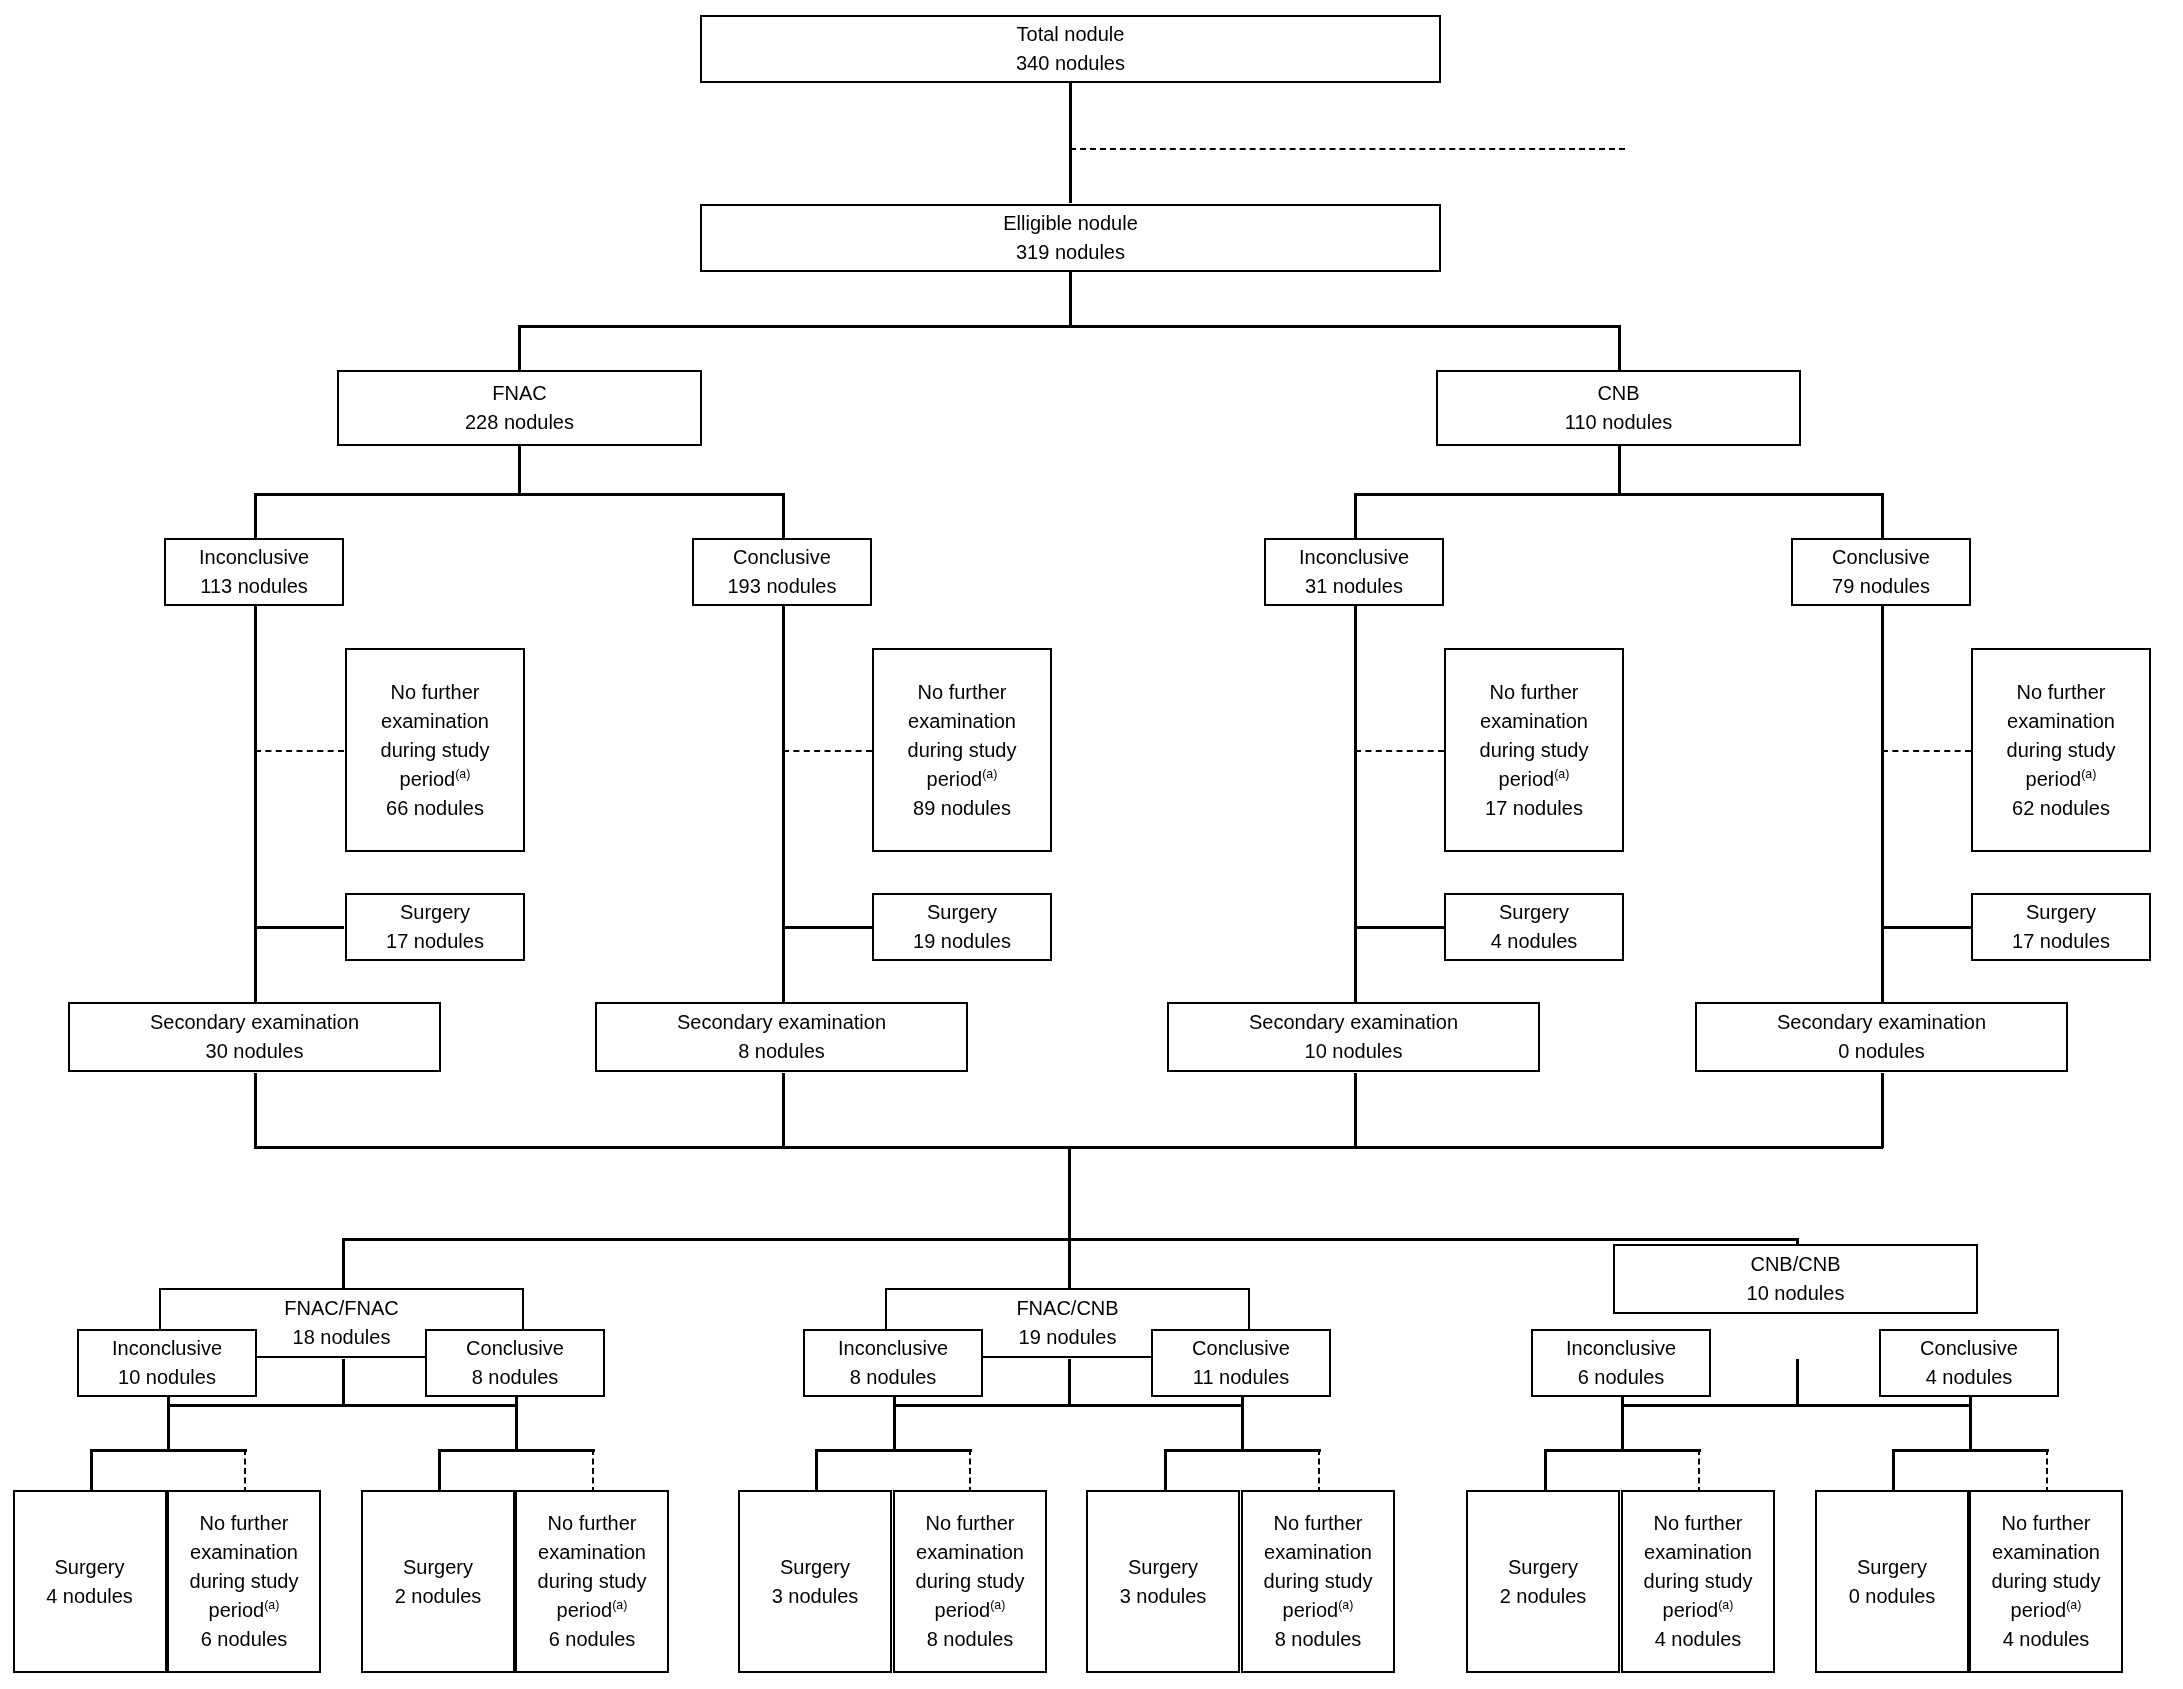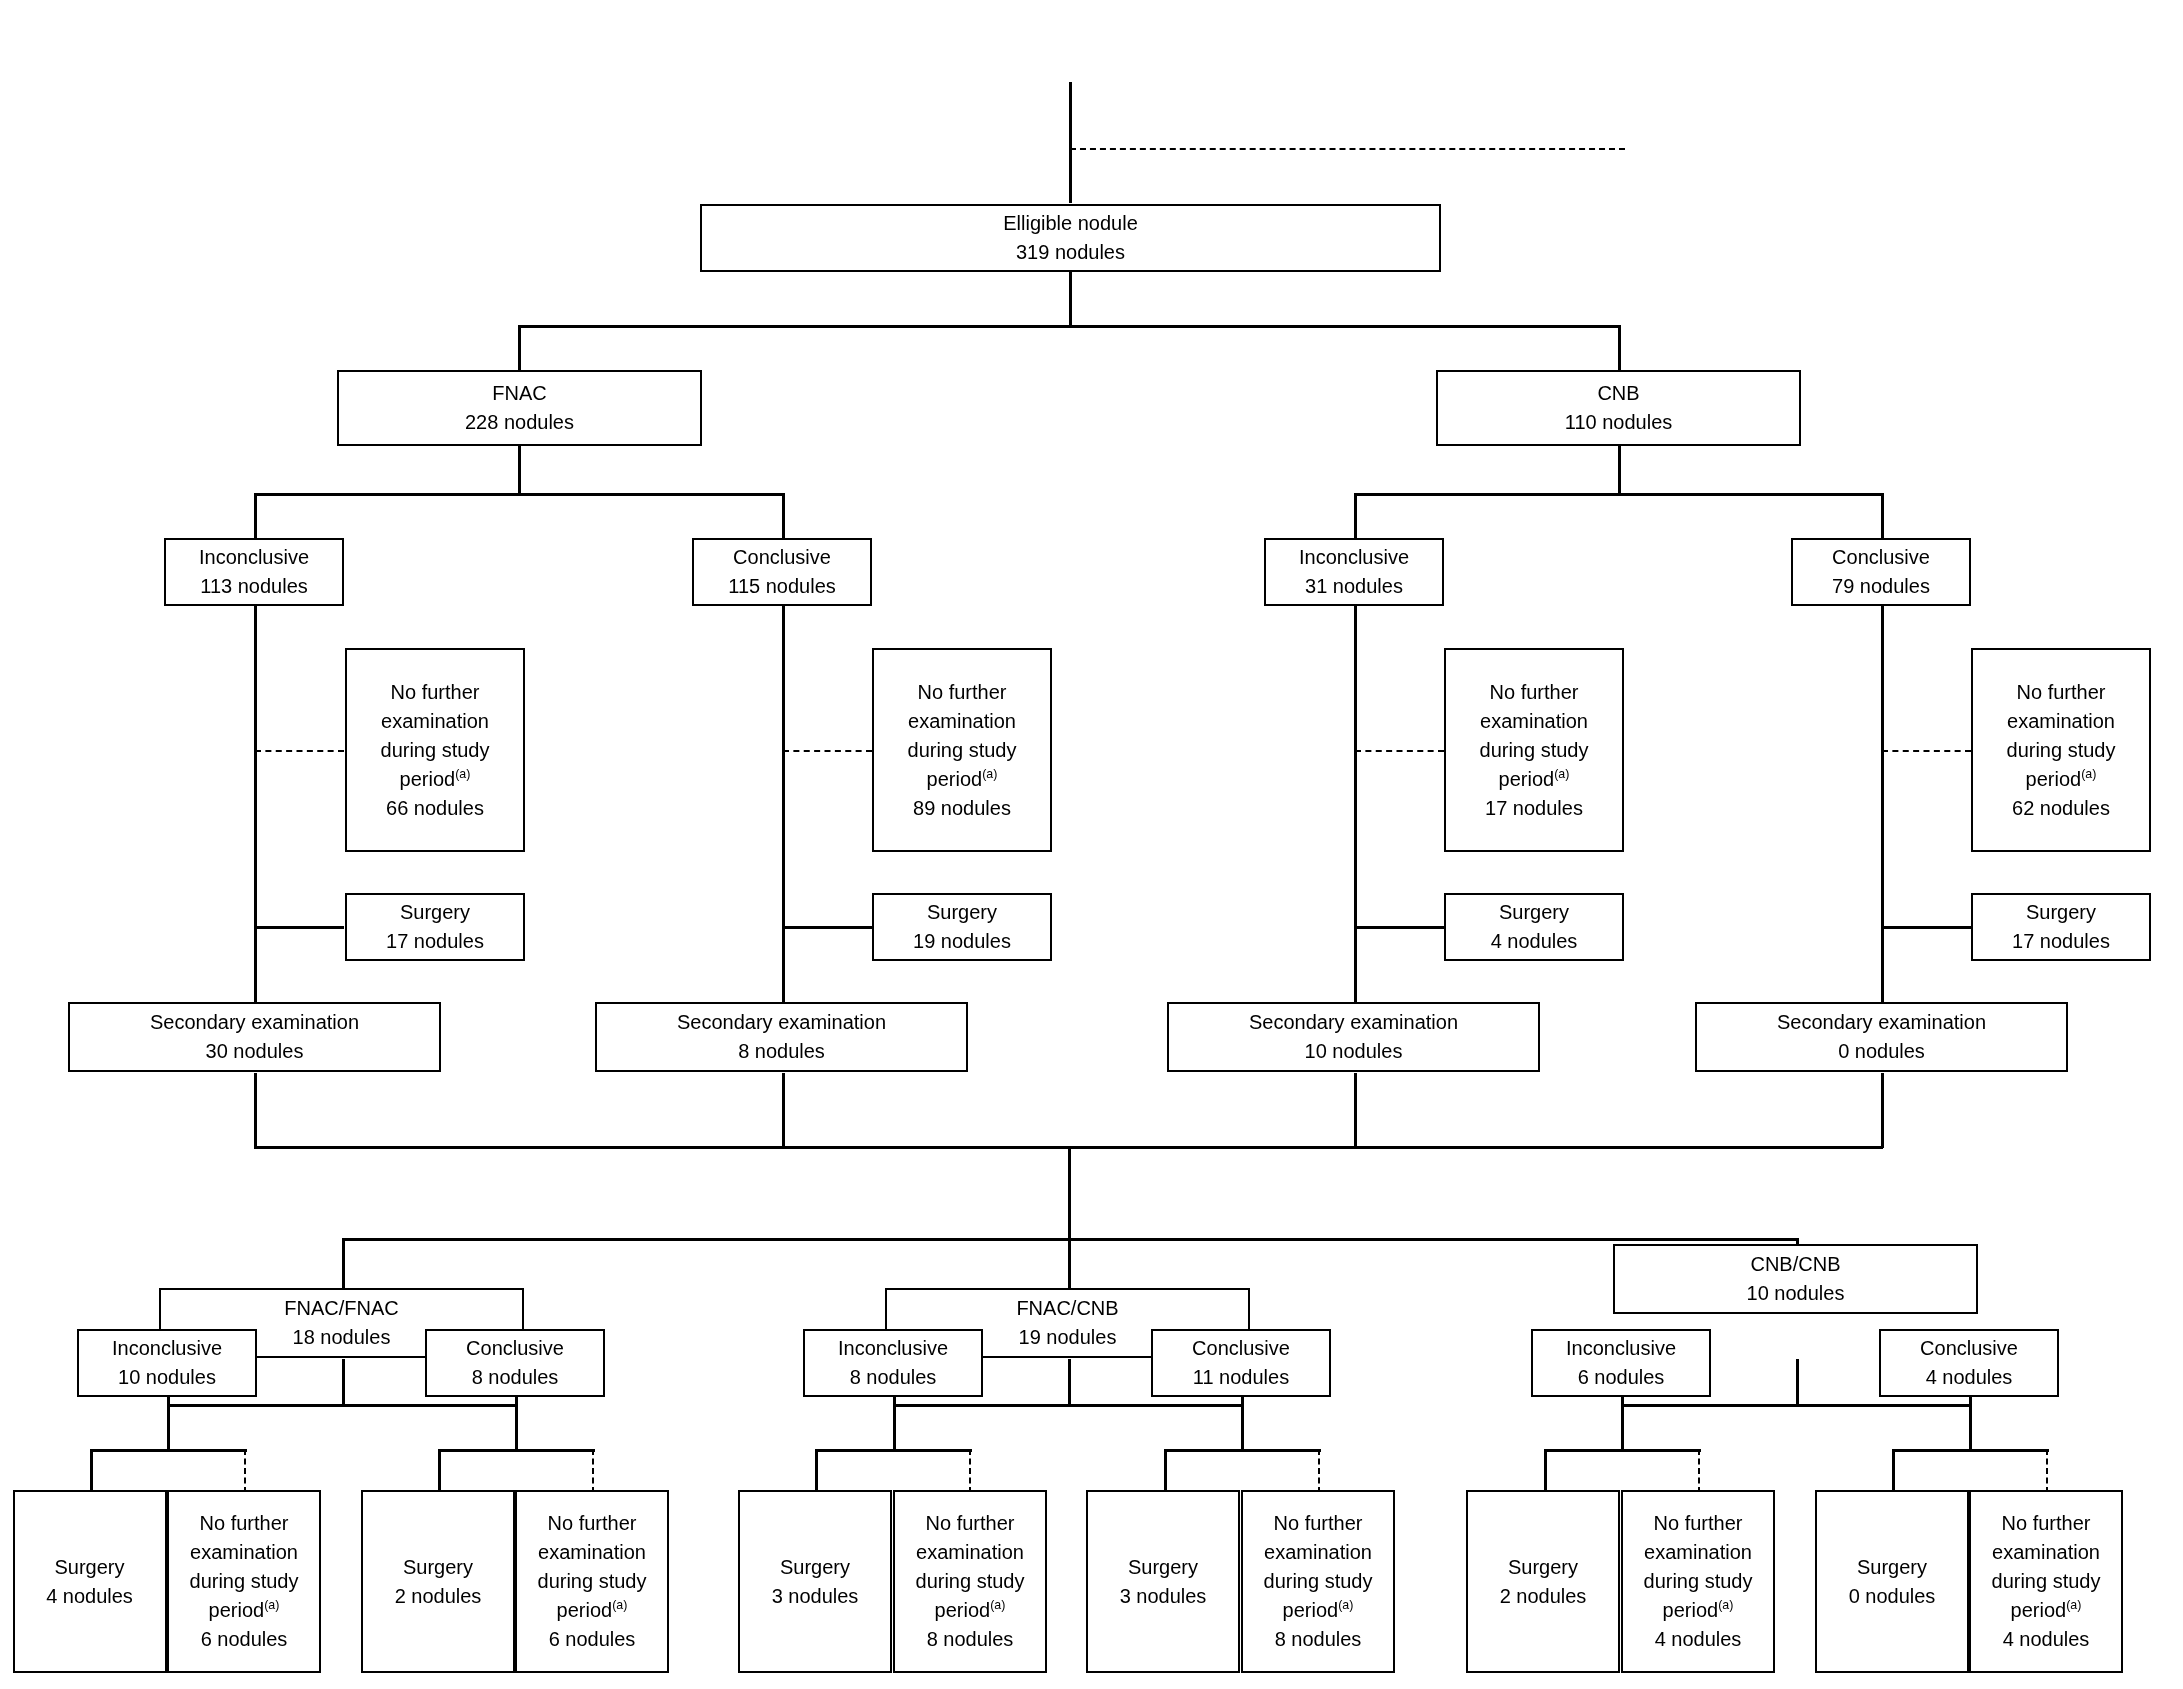--- a/index.html
+++ b/index.html
@@ -54,20 +54,24 @@
   .vdash {
     width: 0;
     border-left: 2.6px dashed #000000;
   }
 </style>
 </head>
 <body>
 
 <div id="canvas">
 
+  <div class="box" style="left:700px; top:14.6px; width:741px; height:68px;">
+    <span class="ln">Total nodule</span>
+    <span class="ln">340 nodules</span>
+  </div>
 
   <div class="vline" style="left:1069px; top:82px; height:121px;"></div>
 
 
   <div class="hdash" style="left:1070px; top:148px; width:555px;"></div>
 
   <div class="box" style="left:700px; top:204px; width:741px; height:68px;justify-content:flex-end;">
     <span class="ln">Elligible nodule</span>
     <span class="ln">319 nodules</span>
   </div>
@@ -95,21 +99,21 @@
   <div class="hline" style="left:1354px; top:493px; width:530px;"></div>
   <div class="vline" style="left:1354px; top:493px; height:46px;"></div>
   <div class="vline" style="left:1881px; top:493px; height:46px;"></div>
 
   <div class="box" style="left:164px; top:538px; width:180px; height:68px;">
     <span class="ln">Inconclusive</span>
     <span class="ln">113 nodules</span>
   </div>
   <div class="box" style="left:692px; top:538px; width:180px; height:68px;">
     <span class="ln">Conclusive</span>
-    <span class="ln">115 nodules</span>
+    <span class="ln">193 nodules</span>
   </div>
   <div class="box" style="left:1264px; top:538px; width:180px; height:68px;">
     <span class="ln">Inconclusive</span>
     <span class="ln">31 nodules</span>
   </div>
   <div class="box" style="left:1791px; top:538px; width:180px; height:68px;">
     <span class="ln">Conclusive</span>
     <span class="ln">79 nodules</span>
   </div>
 

